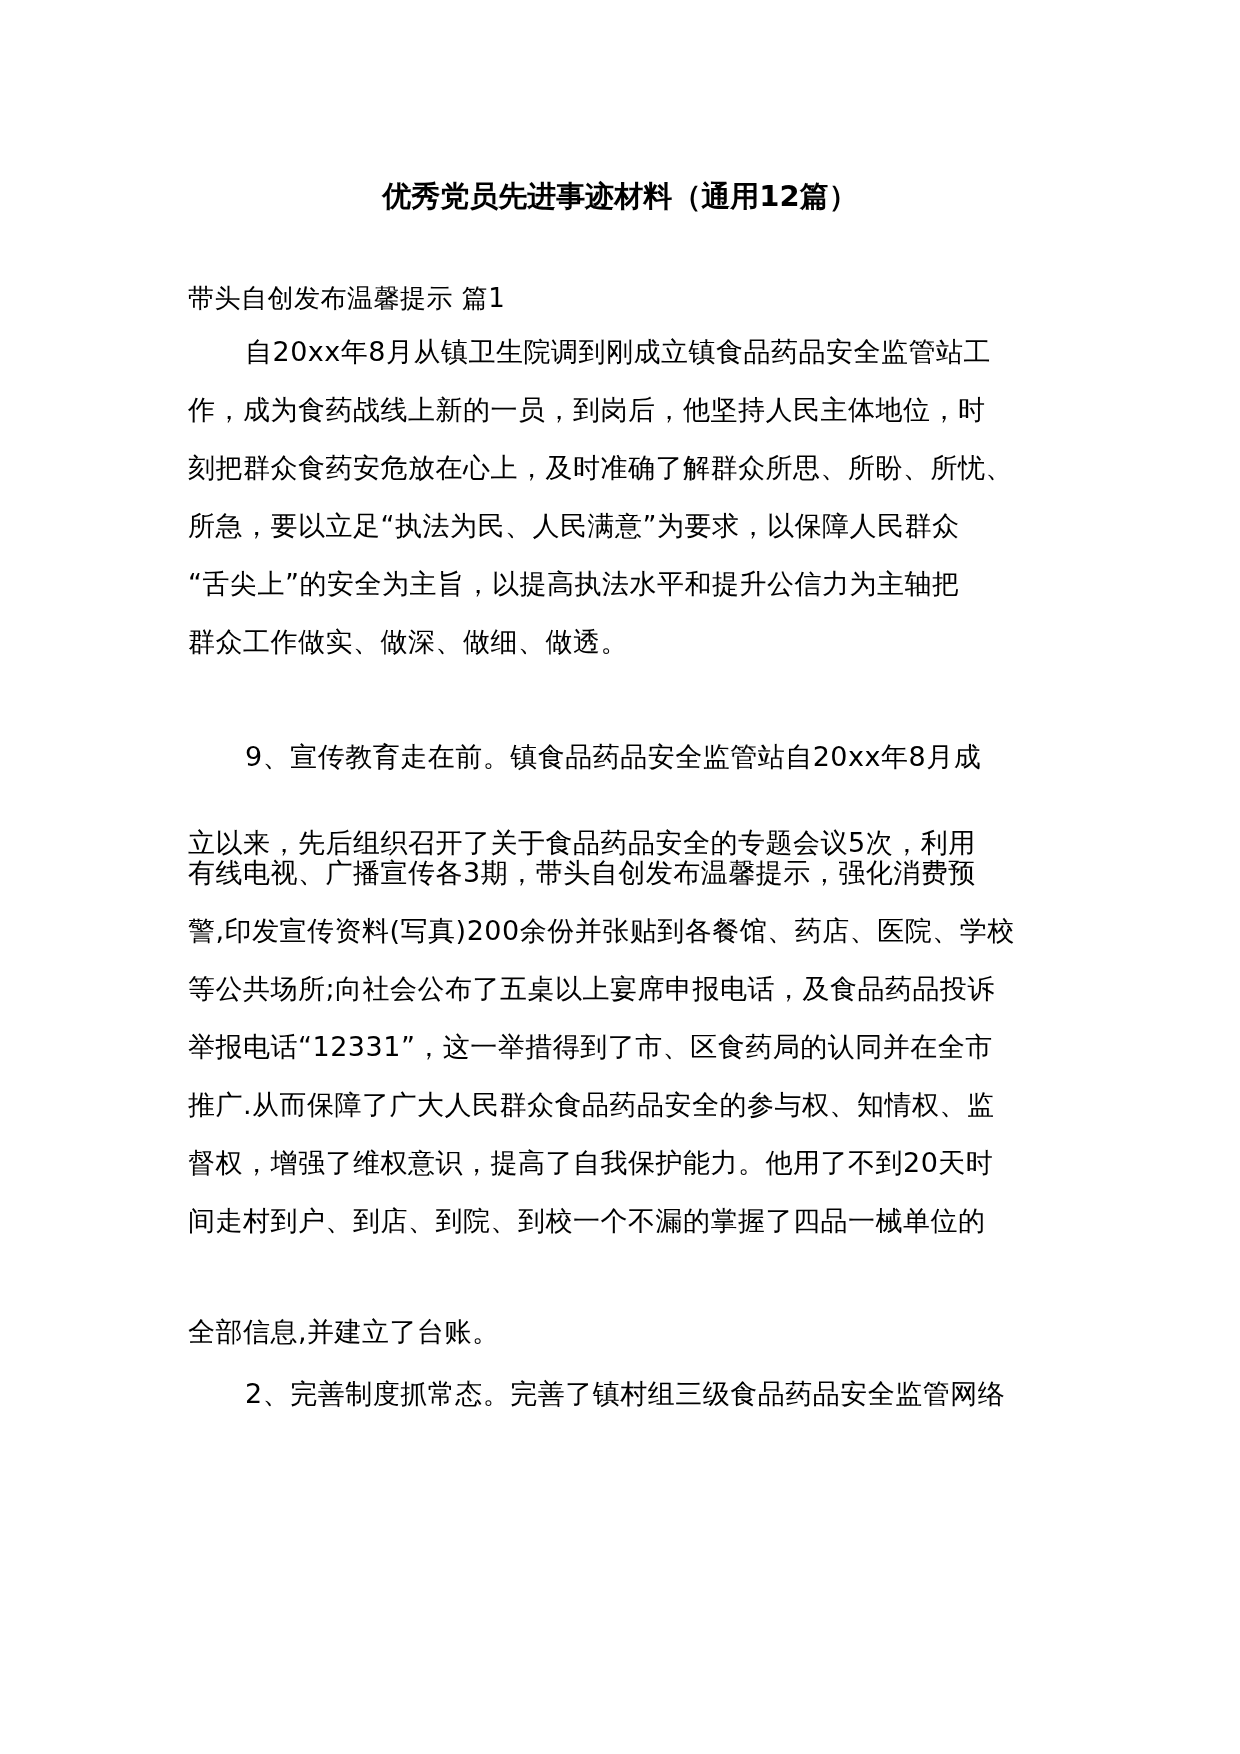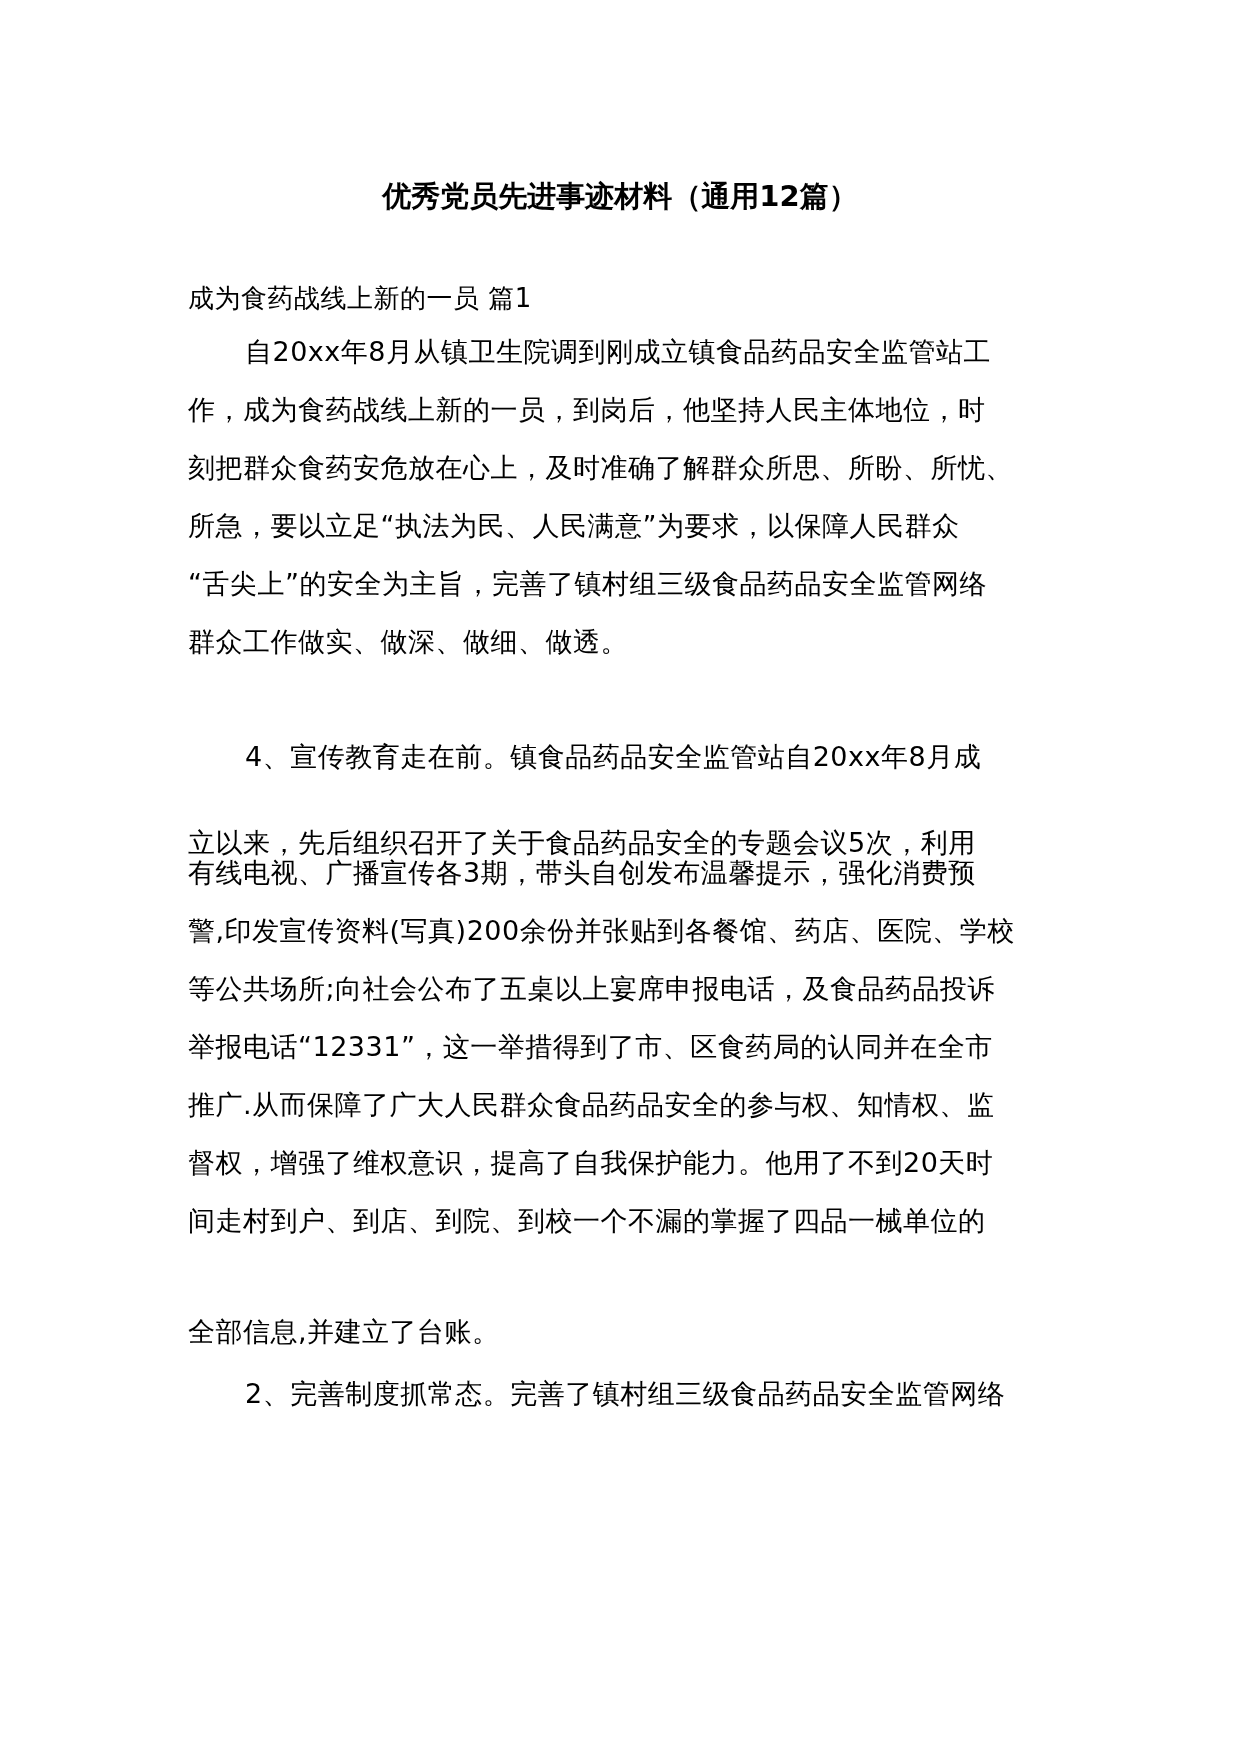--- a/index.html
+++ b/index.html
@@ -10,33 +10,33 @@
            font-size: 29px; font-weight: bold; letter-spacing: 0px; line-height: 40px; }
   .line { position: absolute; left: 188px; font-size: 27px; line-height: 40px; white-space: nowrap; letter-spacing: 0.5px; }
   .subhead { font-size: 26px; }
 </style>
 </head>
 <body>
 
 <div class="page">
   <div class="title">优秀党员先进事迹材料（通用12篇）</div>
 
-  <div class="line subhead" style="top:278px;">成为食药战线上新的一员 篇1</div>
+  <div class="line subhead" style="top:278px;">带头自创发布温馨提示 篇1</div>
 
   <div>
     <div class="line" style="top:332px; left:245px;text-align:right;">自20xx年8月从镇卫生院调到刚成立镇食品药品安全监管站工</div>
     <div class="line" style="top:390px;">作，成为食药战线上新的一员，到岗后，他坚持人民主体地位，时</div>
     <div class="line" style="top:448px;">刻把群众食药安危放在心上，及时准确了解群众所思、所盼、所忧、</div>
     <div class="line" style="top:506px;">所急，要以立足“执法为民、人民满意”为要求，以保障人民群众</div>
-    <div class="line" style="top:564px;">“舌尖上”的安全为主旨，完善了镇村组三级食品药品安全监管网络</div>
+    <div class="line" style="top:564px;">“舌尖上”的安全为主旨，以提高执法水平和提升公信力为主轴把</div>
     <div class="line" style="top:622px;">群众工作做实、做深、做细、做透。</div>
   </div>
 
   <div>
-    <div class="line" style="top:737px; left:245px;">4、宣传教育走在前。镇食品药品安全监管站自20xx年8月成</div>
+    <div class="line" style="top:737px; left:245px;">9、宣传教育走在前。镇食品药品安全监管站自20xx年8月成</div>
     <div class="line" style="top:795px;margin-top:28px;">立以来，先后组织召开了关于食品药品安全的专题会议5次，利用</div>
     <div class="line" style="top:853px;">有线电视、广播宣传各3期，带头自创发布温馨提示，强化消费预</div>
     <div class="line" style="top:911px;">警,印发宣传资料(写真)200余份并张贴到各餐馆、药店、医院、学校</div>
     <div class="line" style="top:969px;">等公共场所;向社会公布了五桌以上宴席申报电话，及食品药品投诉</div>
     <div class="line" style="top:1027px;">举报电话“12331”，这一举措得到了市、区食药局的认同并在全市</div>
     <div class="line" style="top:1085px;">推广.从而保障了广大人民群众食品药品安全的参与权、知情权、监</div>
     <div class="line" style="top:1143px;">督权，增强了维权意识，提高了自我保护能力。他用了不到20天时</div>
     <div class="line" style="top:1201px;">间走村到户、到店、到院、到校一个不漏的掌握了四品一械单位的</div>
     <div class="line" style="top:1312px;">全部信息,并建立了台账。</div>
   </div>

